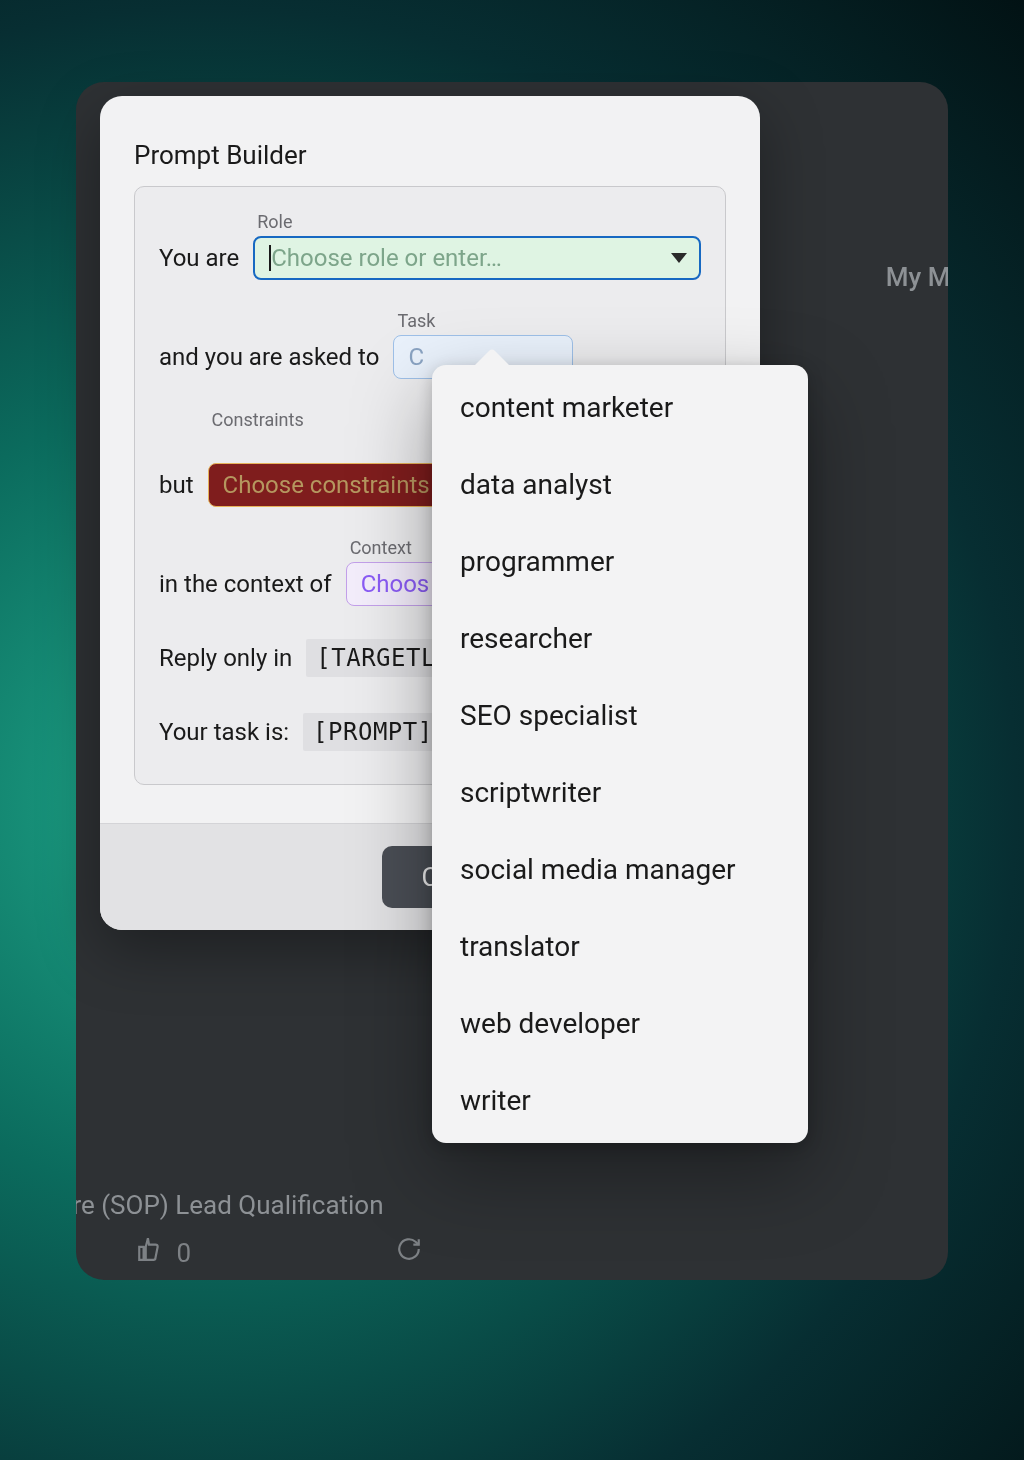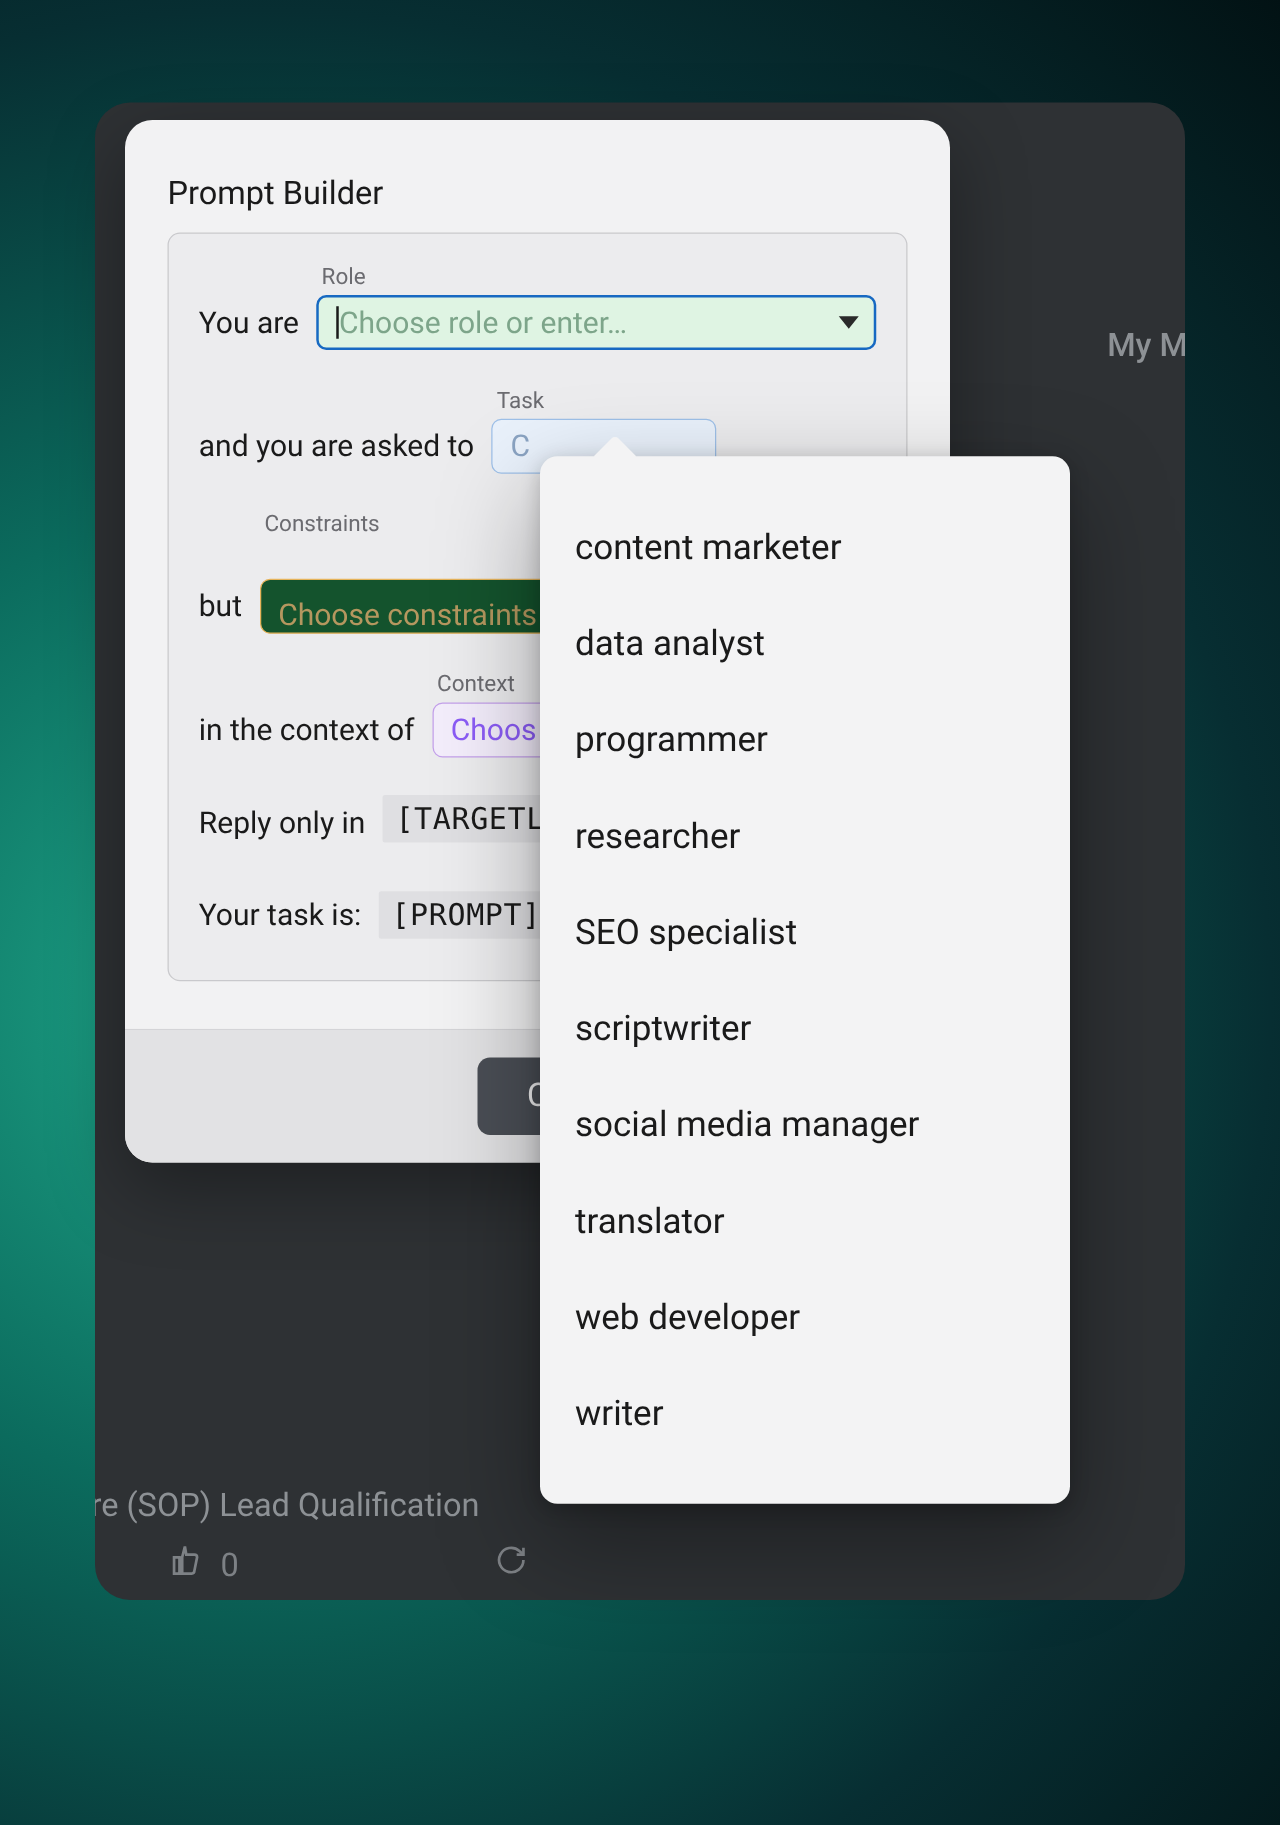--- a/index.html
+++ b/index.html
@@ -142,24 +142,23 @@
   }
   .combo.role .cursor-bar {
     width: 2px; height: 26px; background: #1a1a1a;
   }
   .combo.task {
     background: #e9f1fb;
     border: 1.5px solid #9ec0e8;
     color: #8aa3c2;
   }
   .combo.constraints {
-    background: #14532d;
+    background: #7f1d1d;
     border: 1.5px solid #e6b35a;
     color: #b5975f;
-    align-items: flex-end;
   }
   .combo.context {
     background: #f3edfb;
     border: 1.5px solid #c3a0ea;
     color: #8b5cf6;
   }
 
   .token {
     display: inline-block;
     background: #dfdfe2;
@@ -190,25 +189,25 @@
     border-radius: 10px;
     cursor: pointer;
     min-width: 40px;
   }
 
   
   .dropdown {
     position: absolute;
     top: 365px;
     left: 432px;
-    width: 424px;
+    width: 376px;
     background: #f3f3f4;
     border-radius: 14px;
     box-shadow: 0 30px 80px rgba(0,0,0,0.35), 0 4px 16px rgba(0,0,0,0.2);
-    padding: 34px 0;
+    padding: 4px 0;
   }
   .dropdown::before {
     content: "";
     position: absolute;
     top: -12px;
     left: 48px;
     width: 24px; height: 24px;
     background: #f3f3f4;
     transform: rotate(45deg);
     border-top-left-radius: 4px;
@@ -288,21 +287,21 @@
       <div class="row">
         <div class="row-label">in the context of</div>
         <div class="field-wrap" style="max-width:130px;">
           <div class="field-caption">Context</div>
           <div class="combo context">
             <span>Choos</span>
           </div>
         </div>
       </div>
 
-      <div class="row" style="align-items:flex-start;">
+      <div class="row" style="align-items:center;">
         <div class="row-label">Reply only in</div>
         <span class="token">[TARGETLANGUAGE]</span>
       </div>
 
       <div class="row" style="align-items:center; margin-bottom:0;">
         <div class="row-label">Your task is:</div>
         <span class="token">[PROMPT]</span>
       </div>
 
     </div>

